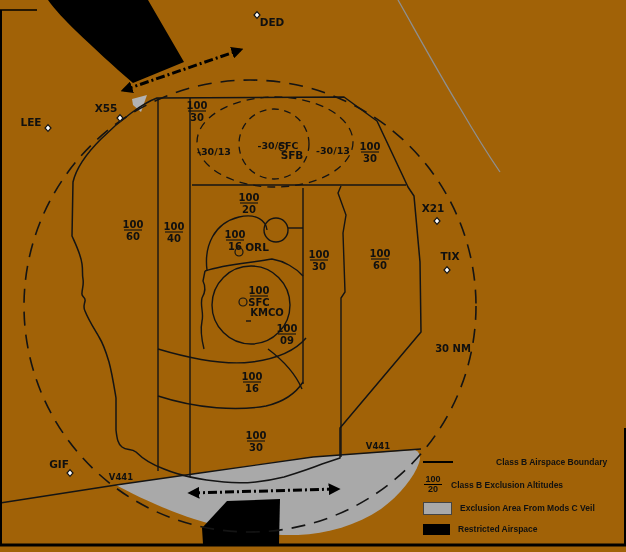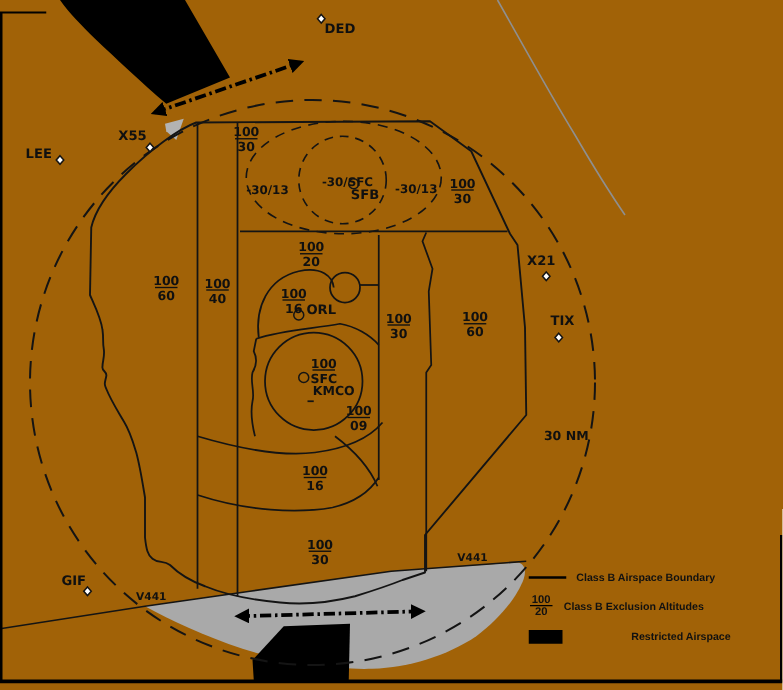--- a/index.html
+++ b/index.html
@@ -159,26 +159,30 @@
         <text x="333" y="154" text-anchor="middle" font-size="9.5" font-weight="bold">-30/13</text>
         <text x="257" y="251" text-anchor="middle" font-size="10.5" font-weight="bold">ORL</text>
         <text x="267" y="316" text-anchor="middle" font-size="10" font-weight="bold">KMCO</text>
         <text x="453" y="352" text-anchor="middle" font-size="10" font-weight="bold">30 NM</text>
         <text x="121" y="480" text-anchor="middle" font-size="8.5" font-weight="bold">V441</text>
         <text x="378" y="449" text-anchor="middle" font-size="8.5" font-weight="bold">V441</text>
       </g>
   </svg>
 
   <div id="legend">
-      <div class="leg-row" style="margin-top: 4px;">
+      <div class="leg-row" style="margin-top: 4px; gap: 35px;">
         <div class="sw-line"></div>
         <span class="leg-label">Class B Airspace Boundary</span>
       </div>
       <div class="leg-row" style="margin-top: 8px;">
         <div class="sw-frac"><span class="num">100</span><span class="den">20</span></div>
         <span class="leg-label">Class B Exclusion Altitudes</span>
       </div>
-      <div class="leg-row" style="margin-top: 9px; gap: 47px;">
+      <div class="leg-row" style="margin-top: 7px;">
+        <div class="sw-gray"></div>
+        <span class="leg-label">Exclusion Area From Mods C Veil</span>
+      </div>
+      <div class="leg-row" style="margin-top: 9px;">
         <div class="sw-black"></div>
         <span class="leg-label">Restricted Airspace</span>
       </div>
     </div>
 </div>
 
 </body></html>

